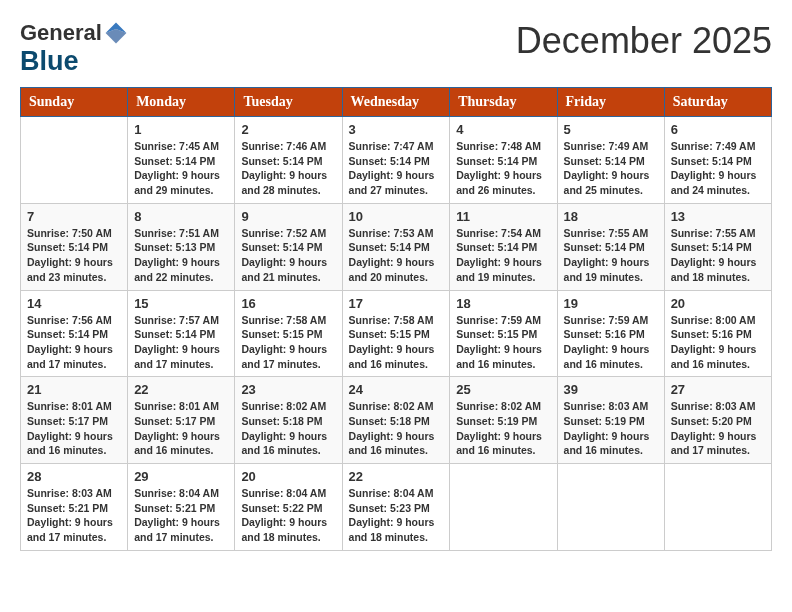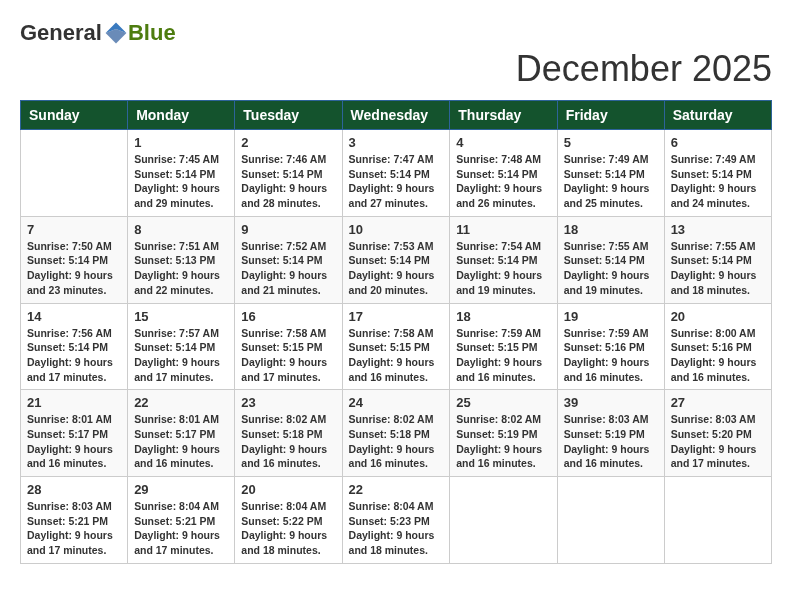--- a/index.html
+++ b/index.html
@@ -11,45 +11,44 @@
       padding: 20px;
     }
     .header {
       display: flex;
       justify-content: space-between;
       align-items: flex-start;
       margin-bottom: 10px;
     }
     .logo {
       display: flex;
-      flex-direction: row;
+      flex-direction: column;
       align-items: flex-start;
     }
     .logo-text {
       display: flex;
       align-items: center;
     }
     .logo-general {
       font-size: 22px;
       font-weight: bold;
       color: #333;
     }
     .logo-blue {
-      font-size: 22px;
+      font-size: 27px;
       font-weight: bold;
-      color: #4d7c0f;
+      color: #0c4a6e;
     }
     .logo-icon {
       width: 24px;
       height: 24px;
       margin-left: 2px;
     }
     .title-section {
       text-align: right;
-      margin-top: 28px;
     }
     .month-title {
       font-size: 36px;
       color: #333;
       font-weight: normal;
     }
     .location-title {
       font-size: 16px;
       color: #555;
     }
@@ -87,21 +86,22 @@
       color: #333;
       font-weight: bold;
     }
     tr:nth-child(even) td {
       background-color: #f9f9f9;
     }
     tr:nth-child(odd) td {
       background-color: #ffffff;
     }
     .calendar thead tr th {
-      background-color: #14532d;
+      background-color: #c2410c;
+      font-family: Liberation Serif, serif;
     }
   </style>
 </head>
 <body>
 
 <div class="header">
   <div class="logo">
     <div class="logo-text">
       <span class="logo-general">General</span>
       <svg class="logo-icon" viewBox="0 0 30 30">

